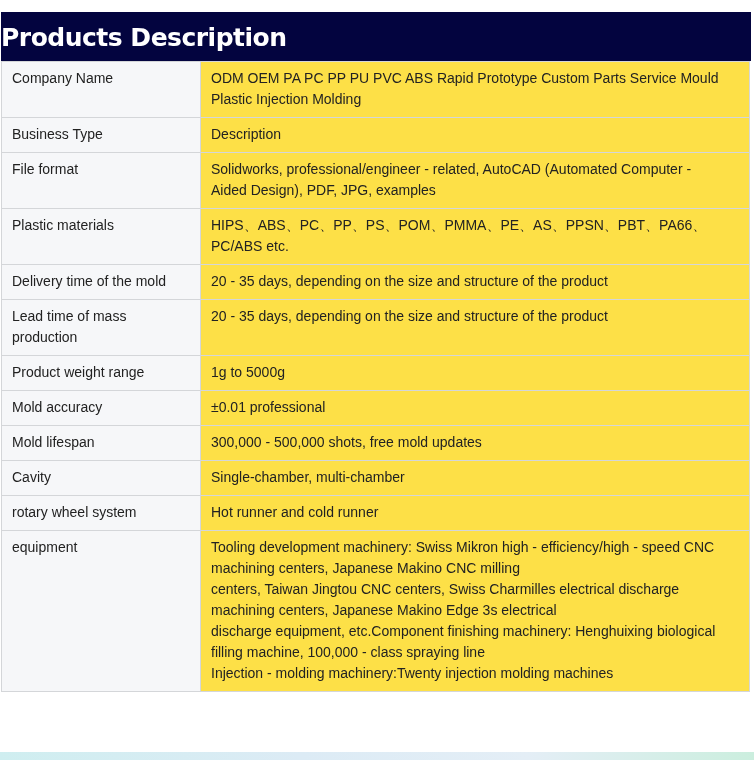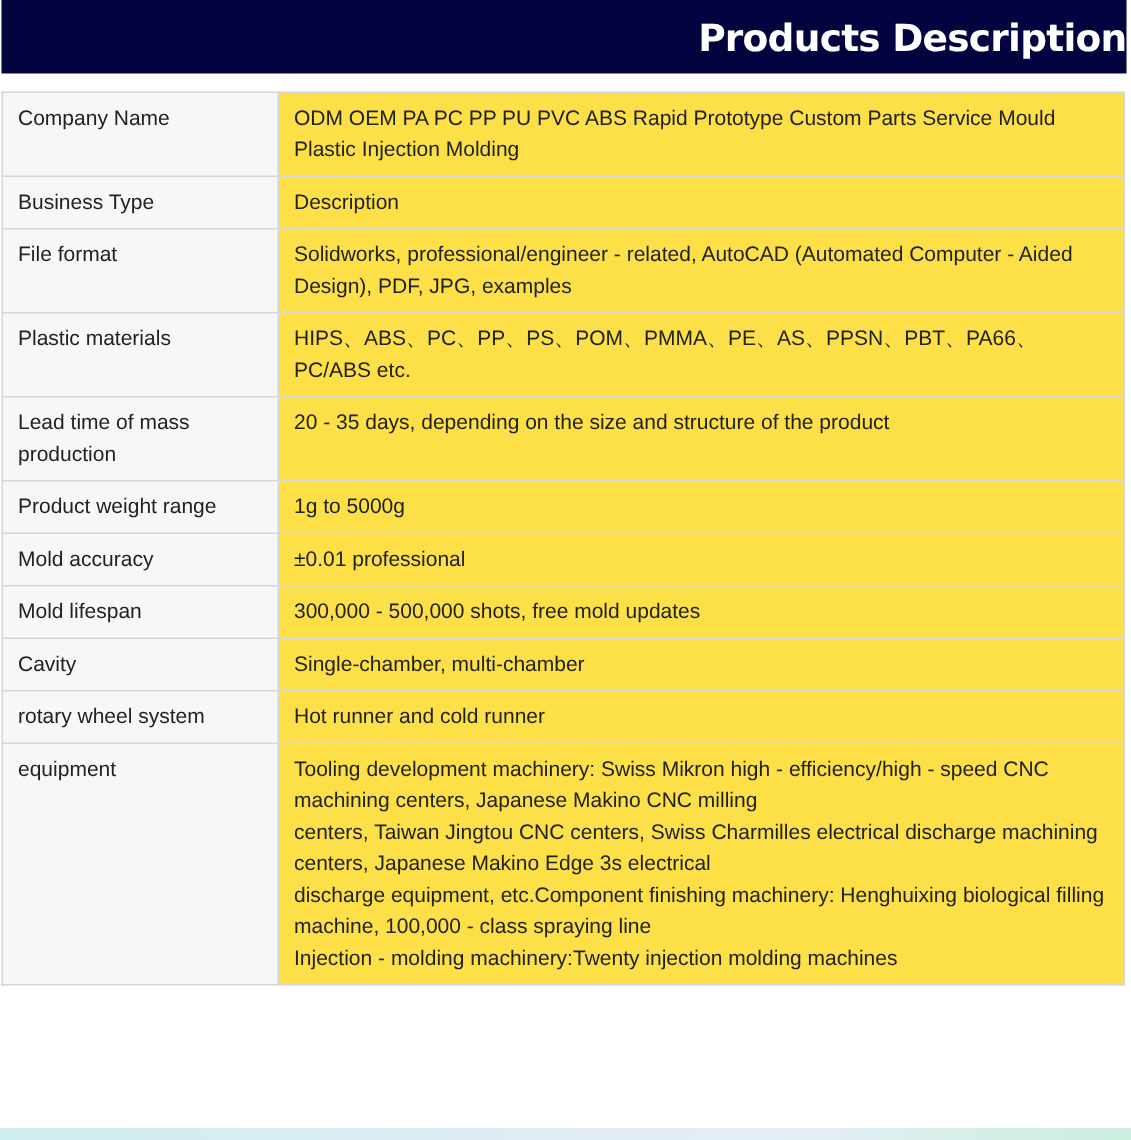--- a/index.html
+++ b/index.html
@@ -13,27 +13,27 @@
     }
     .page {
       position: relative;
       width: 754px;
       height: 760px;
       background: #ffffff;
     }
     .header {
       position: absolute;
       left: 1px;
-      top: 0;
+      top: 12px;
       width: 750px;
       height: 49px;
       background: #03043f;
       display: flex;
       align-items: center;
-      justify-content: flex-end;
+      justify-content: flex-start;
     }
     .header-title {
       color: #ffffff;
       font-family: "DejaVu Sans", "Liberation Sans", sans-serif;
       font-weight: bold;
       font-size: 25px;
       letter-spacing: -0.5px;
       line-height: 1;
       margin-top: 2px;
     }
@@ -43,21 +43,21 @@
       top: 61px;
       width: 749px;
       border-collapse: collapse;
       table-layout: fixed;
       font-size: 14px;
       color: #222222;
     }
     .spec-table td {
       border: 1px solid #d4d6d9;
       vertical-align: top;
-      padding: 6px 10px 7px 10px;
+      padding: 6px 25px 7px 10px;
       line-height: 21px;
     }
     .spec-table td.label {
       width: 163px;
       background: #f6f7f9;
     }
     .spec-table td.value {
       background: #fde047;
     }
     .value-line {
@@ -100,20 +100,26 @@
           <span class="value-line">Solidworks, professional/engineer - related, AutoCAD (Automated Computer - Aided Design), PDF, JPG, examples</span>
         </td>
       </tr>
       <tr>
         <td class="label">Plastic materials</td>
         <td class="value">
           <span class="value-line">HIPS、ABS、PC、PP、PS、POM、PMMA、PE、AS、PPSN、PBT、PA66、PC/ABS etc.</span>
         </td>
       </tr>
       <tr>
+        <td class="label">Delivery time of the mold</td>
+        <td class="value">
+          <span class="value-line">20 - 35 days, depending on the size and structure of the product</span>
+        </td>
+      </tr>
+      <tr>
         <td class="label">Lead time of mass production</td>
         <td class="value">
           <span class="value-line">20 - 35 days, depending on the size and structure of the product</span>
         </td>
       </tr>
       <tr>
         <td class="label">Product weight range</td>
         <td class="value">
           <span class="value-line">1g to 5000g</span>
         </td>

